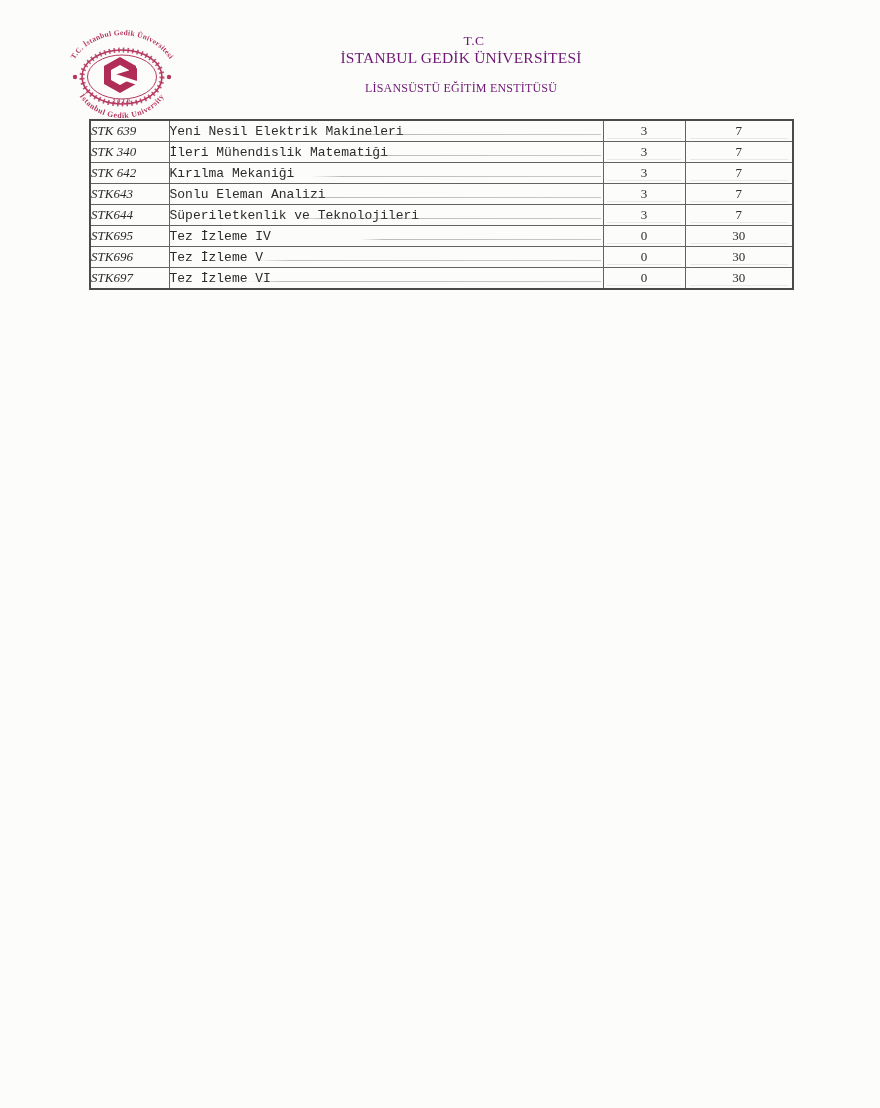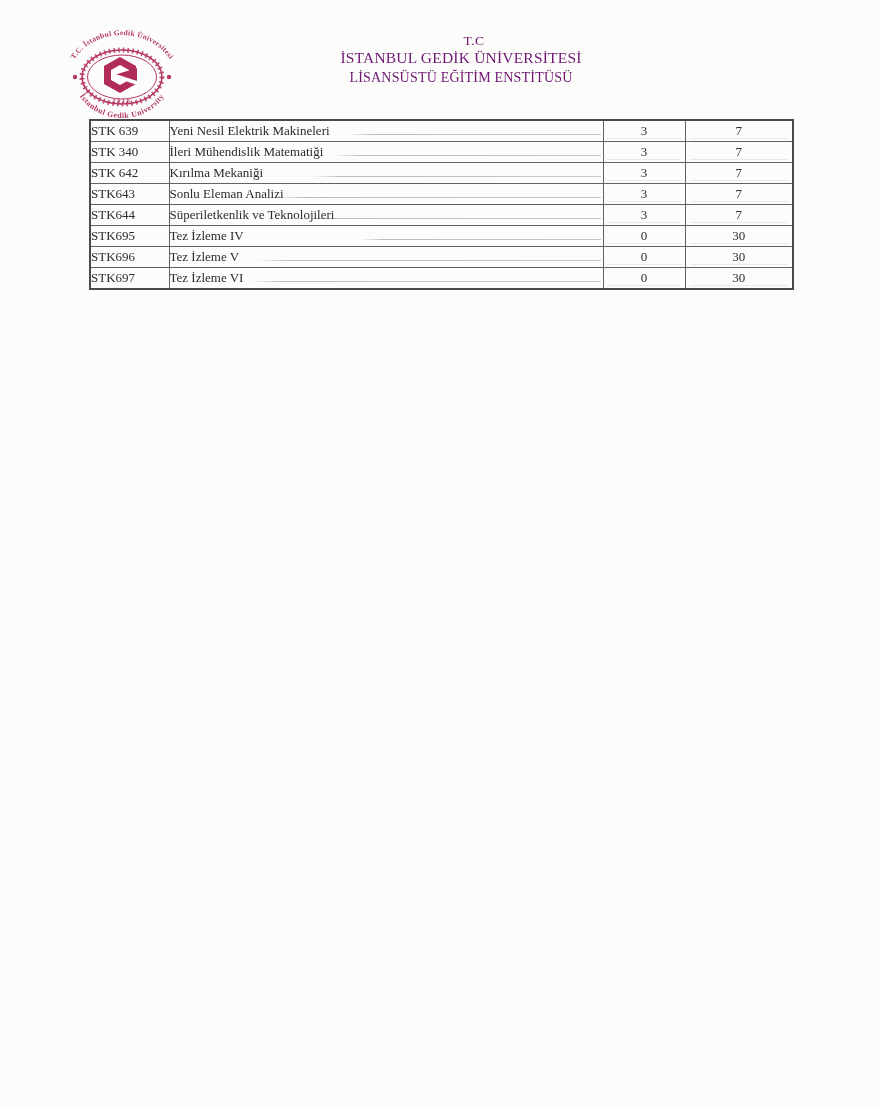--- a/index.html
+++ b/index.html
@@ -12,21 +12,21 @@
   }
   .scan { filter: blur(0.26px) contrast(1.03); position:absolute; inset:0; }
 
   
   .letterhead {
     position:absolute; left:42px; top:33px; width:838px;
     text-align:center; color:#701a75;
   }
   .lh-line1 { font-size:13.5px; letter-spacing:0.5px; transform:translateX(13px); }
   .lh-line2 { font-size:15.5px; letter-spacing:0.2px; }
-  .lh-line3 { font-size:14px; letter-spacing:0.2px; margin-top:3px; }
+  .lh-line3 { font-size:12px; letter-spacing:0.2px; margin-top:14px; }
 
   
   .logo { position:absolute; left:52px; top:7px; width:140px; height:140px; z-index:3; }
   .logo svg { width:140px; height:140px; }
   .logo .arc-text { font-family:"Liberation Serif", serif; font-weight:bold; }
 
   
   table.courses {
     position:absolute; left:89px; top:119px;
     width:703px;
@@ -36,22 +36,22 @@
   table.courses { border:2px solid #4c4c4c; }
   table.courses td {
     border:1px solid #636363;
     height:20px;
     padding:0;
     color:#2e2e2e;
     font-size:13px;
     overflow:hidden;
     white-space:nowrap;
   }
-  td.code   { padding-left:7px; }
-  td.course { padding-left:9px; position:relative; }
+  td.code   { padding-left:7px;font-style:italic; }
+  td.course { padding-left:9px; position:relative;font-family:Liberation Mono, monospace; }
   td.num    { text-align:center; font-size:12.5px; position:relative; }
 
   
   td.course::after {
     content:""; position:absolute; right:2px; top:66%; height:1px;
     background:linear-gradient(90deg, rgba(100,100,100,0) 0, rgba(100,100,100,0.42) 10%, rgba(100,100,100,0.34) 100%);
   }
   tr:nth-child(1)  td.course::after { left:41%; }
   tr:nth-child(2)  td.course::after { left:38%; }
   tr:nth-child(3)  td.course::after { left:33%; }

